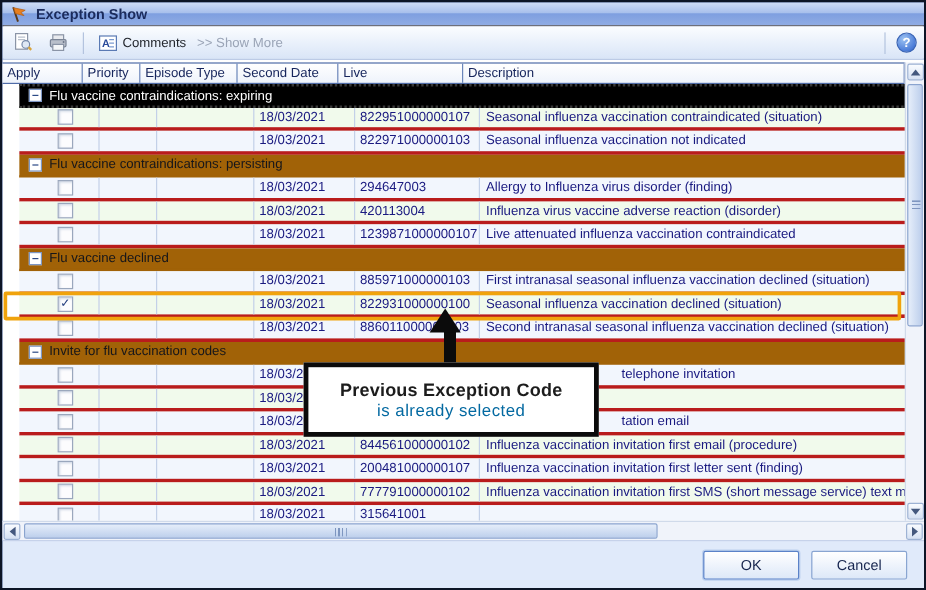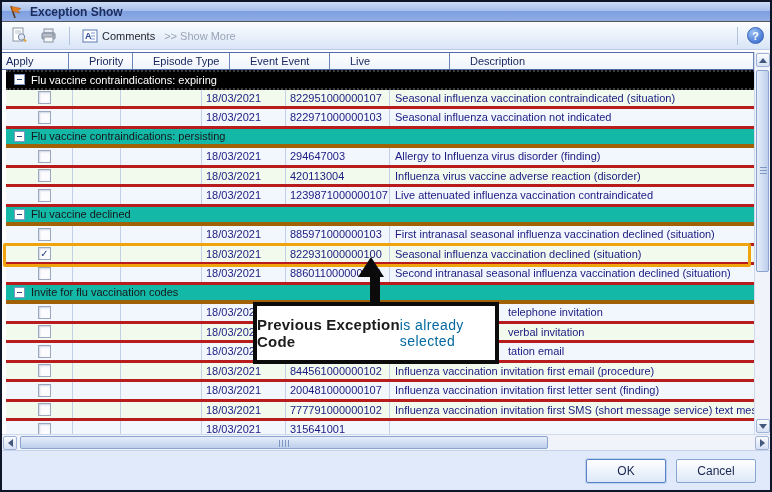--- a/index.html
+++ b/index.html
@@ -33,33 +33,33 @@
     background:radial-gradient(circle at 35% 30%, #9cc2f2, #4a7cd8 70%, #2f5cb4);
     display:flex; align-items:center; justify-content:center; border:1px solid #3a64b4;
   }
   
   .gridarea { position:relative; flex:0 0 400px; background:#fff; }
   .ghead {
     position:absolute; top:2px; left:0; width:752px; height:18px;
     display:grid; grid-template-columns:67px 48px 81px 84px 104px 1fr;
     background:linear-gradient(#ffffff,#eef3fb);
     border-top:1px solid #4f6ca8; border-bottom:1px solid #4f6ca8;
-    font-size:11px; color:#16255c;gap:16px;
+    font-size:11px; color:#16255c;
   }
   .ghead .hc { border-right:1px solid #6b86ba; display:flex; align-items:center; padding-left:4px; }
-  .rows { position:absolute; top:20px; left:4px; width:752px; height:364px; overflow:hidden; }
+  .rows { position:absolute; top:20px; left:14px; width:752px; height:364px; overflow:hidden; }
   .row {
     height:19.5px; display:grid; grid-template-columns:67px 48px 81px 84px 104px 1fr;
     font-size:11px; color:#1a1a80; background:#f2f6fd; border-bottom:3px solid #b91c1c;
   }
   .row.alt { background:#f1faec; }
   .row .c { border-right:1px solid #c3d0e8; display:flex; align-items:center; overflow:hidden; white-space:nowrap; padding-left:4px; }
   .row .c.desc { padding-left:5px; }
   .row .c.desc.covered { padding-left:118px; }
-  .row.grp { display:flex; align-items:center; background:#14b8a6; color:#16161a; border-bottom:4px solid #a16207; }
+  .row.grp { display:flex; align-items:center; background:#a16207; color:#16161a; border-bottom:2px solid #a16207; }
   .row.grp.sel { background:#000; color:#fff; border-top:2px dotted #3a3a3a; border-bottom:2px dotted #3a3a3a; }
   .colbox {
     width:11px; height:11px; margin-left:8px; margin-right:6px; flex:0 0 11px;
     background:#fff; border:1px solid #7e97c4; position:relative;
   }
   .colbox::after { content:""; position:absolute; left:2px; right:2px; top:4px; height:1px; background:#2c4a86; }
   .checkbox {
     width:13px; height:13px; margin-left:28px; background:#fcfcfe;
     border:1px solid #9aa7bd; box-shadow:inset 1px 1px 2px #cdd6e4;
     font-size:10px; line-height:11px; text-align:center; color:#233d7e;
@@ -67,21 +67,21 @@
   
   .orange {
     position:absolute; left:1px; top:193px; width:748px; height:24px;
     border:3px solid #f0a30c; border-radius:2px; pointer-events:none; z-index:5;
   }
   .arrow-shaft { position:absolute; left:368px; top:226px; width:10px; height:27px; background:#0b0b0b; z-index:6; }
   .arrow-head { position:absolute; left:356px; top:207px; width:0; height:0;
     border-left:13px solid transparent; border-right:13px solid transparent; border-bottom:20px solid #0b0b0b; z-index:6; }
   .callout {
     position:absolute; left:251px; top:252px; width:246px; height:62px; z-index:7;
-    background:#fff; border:4px solid #0b0b0b; display:flex; 
+    background:#fff; border:4px solid #0b0b0b; display:flex; flex-direction:column;
     align-items:center; justify-content:center;
   }
   .callout .l1 { font-size:15px; font-weight:bold; color:#1c1c1c; letter-spacing:.2px; }
   .callout .l2 { font-size:14px; color:#0369a1; letter-spacing:.4px; }
   
   .vscroll { position:absolute; top:2px; right:0; width:16px; height:382px; background:#f0f3fa; border-left:1px solid #d0daea; }
   .hscroll { position:absolute; left:0; top:384px; width:768px; height:16px; background:#f0f3fa; border-top:1px solid #d0daea; }
   .sbtn {
     position:absolute; width:14px; height:14px; margin:1px;
     background:linear-gradient(#fafcff,#d6e1f3); border:1px solid #9db2d4; border-radius:2px;
@@ -160,21 +160,21 @@
     <span class="spacer"></span>
     <span class="tsep"></span>
     <span class="helpbtn">?</span>
   </div>
 
   <div class="gridarea">
     <div class="ghead">
       <div class="hc">Apply</div>
       <div class="hc">Priority</div>
       <div class="hc">Episode Type</div>
-      <div class="hc">Event Event</div>
+      <div class="hc">Second Date</div>
       <div class="hc">Live</div>
       <div class="hc">Description</div>
     </div>
 
     <div class="rows">
         <div class="row grp sel">
     <span class="colbox"></span>
     <span>Flu vaccine contraindications: expiring</span>
   </div>
         <div class="row alt">
@@ -280,21 +280,20 @@
     <div class="c desc covered">telephone invitation</div>
   </div>
         <div class="row alt">
     <div class="c">
       <span class="checkbox"></span>
     </div>
     <div class="c"></div>
     <div class="c"></div>
     <div class="c">18/03/2021</div>
     <div class="c"></div>
-    <div class="c desc covered">verbal invitation</div>
   </div>
         <div class="row">
     <div class="c">
       <span class="checkbox"></span>
     </div>
     <div class="c"></div>
     <div class="c"></div>
     <div class="c">18/03/2021</div>
     <div class="c"></div>
     <div class="c desc covered">tation email</div>

